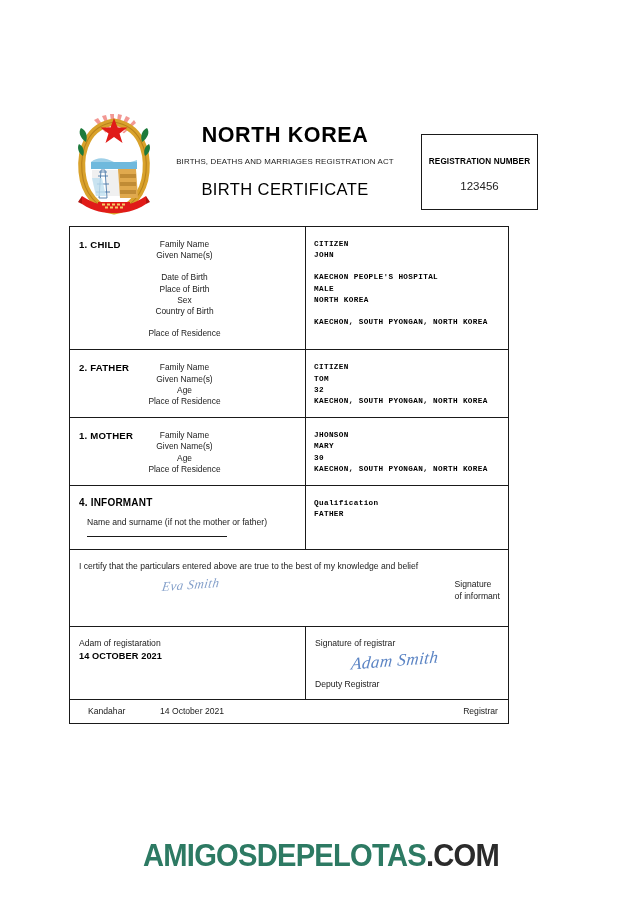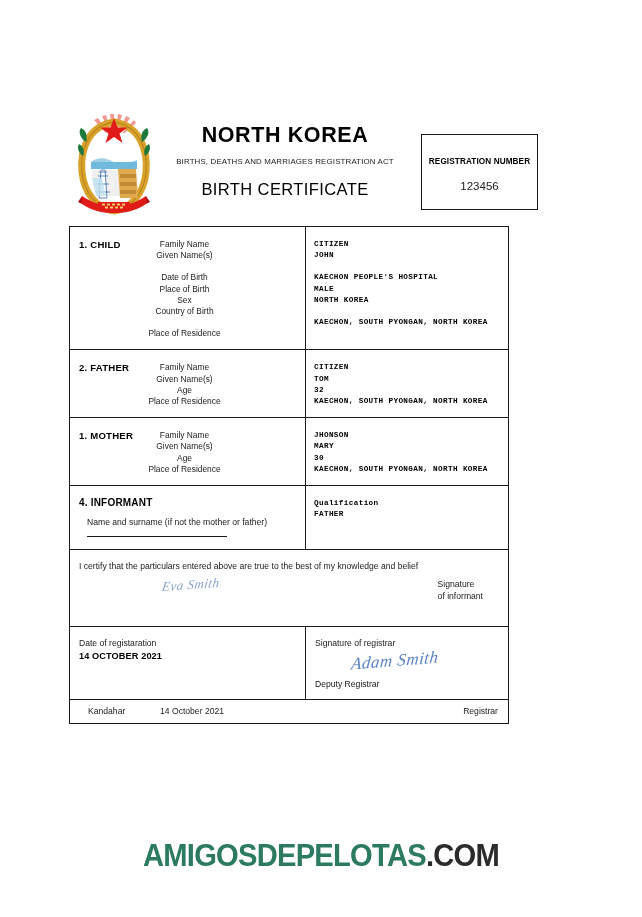--- a/index.html
+++ b/index.html
@@ -194,21 +194,21 @@
     font-family: "Liberation Serif", serif;
     font-style: italic;
     font-size: 13px;
     color: #6f8fc0;
     transform: rotate(-4deg) skewX(-12deg);
     letter-spacing: 0.5px;
     opacity: 0.85;
   }
   .sig-informant-label {
     position: absolute;
-    right: 25px;
+    right: 8px;
     top: 29px;
     font-size: 8.6px;
     color: #1a1a1a;
     line-height: 11.5px;
     text-align: left;
   }
 
   
   .regdate-left { padding: 11px 6px 14px 9px; }
   .regdate-left .rl {
@@ -458,21 +458,21 @@
       <div class="sig-informant-label">
         <div>Signature</div>
         <div>of informant</div>
       </div>
     </div>
   </div>
 
   <div class="section">
     <div class="col-left">
       <div class="regdate-left">
-        <div class="rl">Date of registaration</div>
+        <div class="rl">Adam of registaration</div>
         <div class="rv">14 OCTOBER 2021</div>
       </div>
     </div>
     <div class="col-right">
       <div class="regsig-right">
         <div class="rl">Signature of registrar</div>
         <div class="sig-registrar">Adam Smith</div>
         <div class="deputy">Deputy Registrar</div>
       </div>
     </div>

